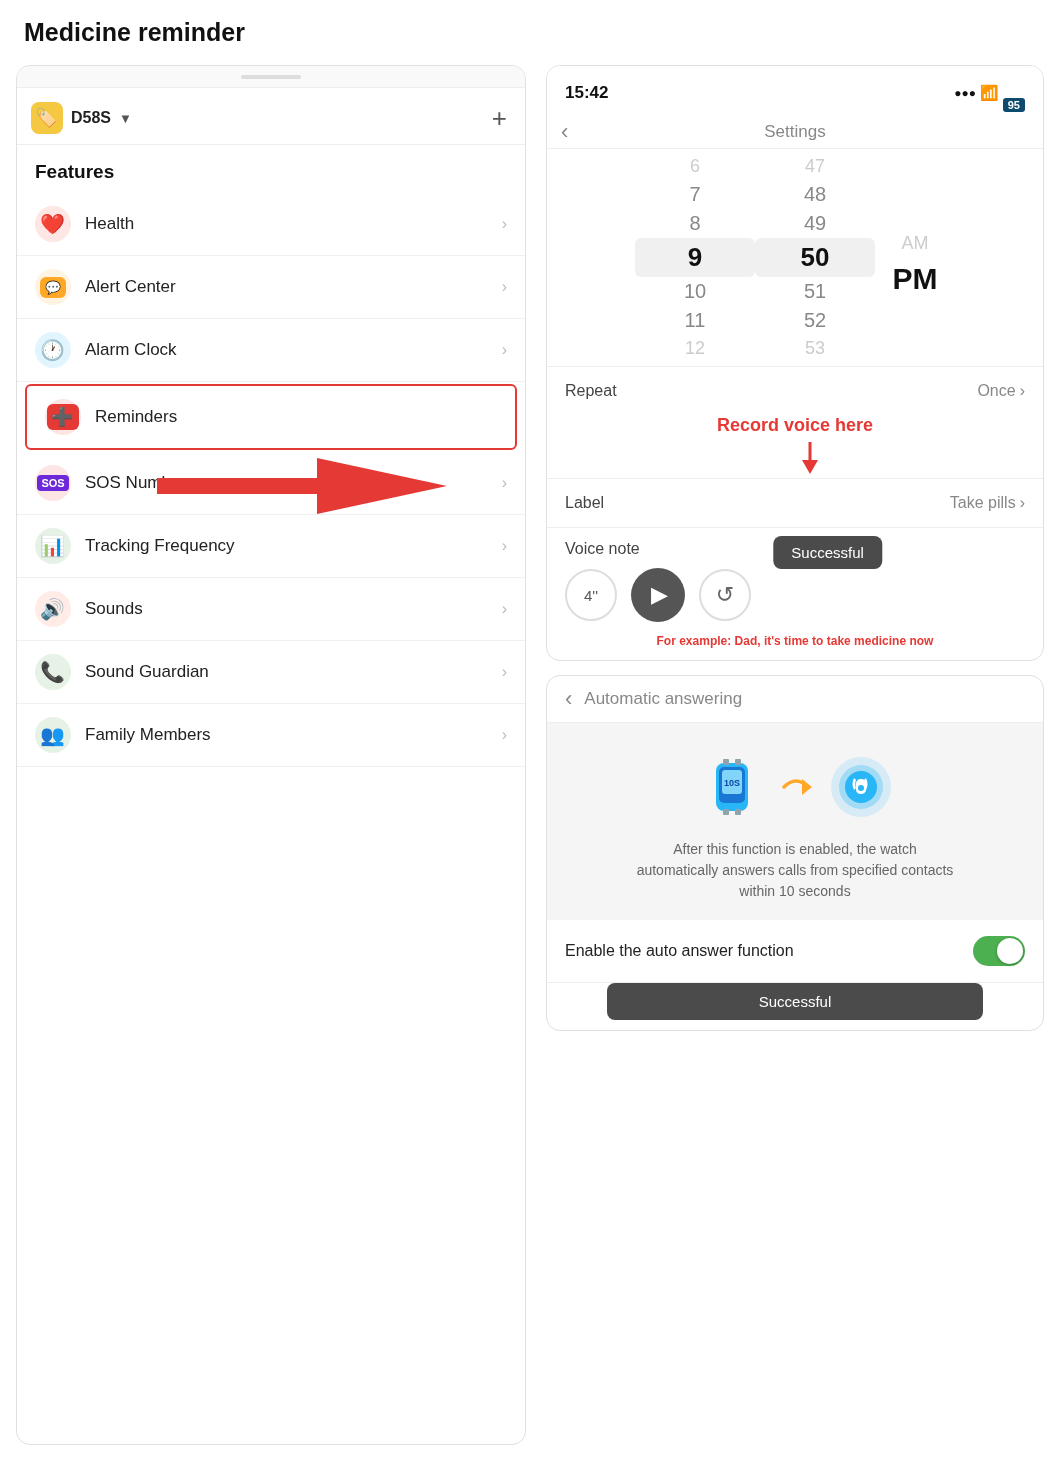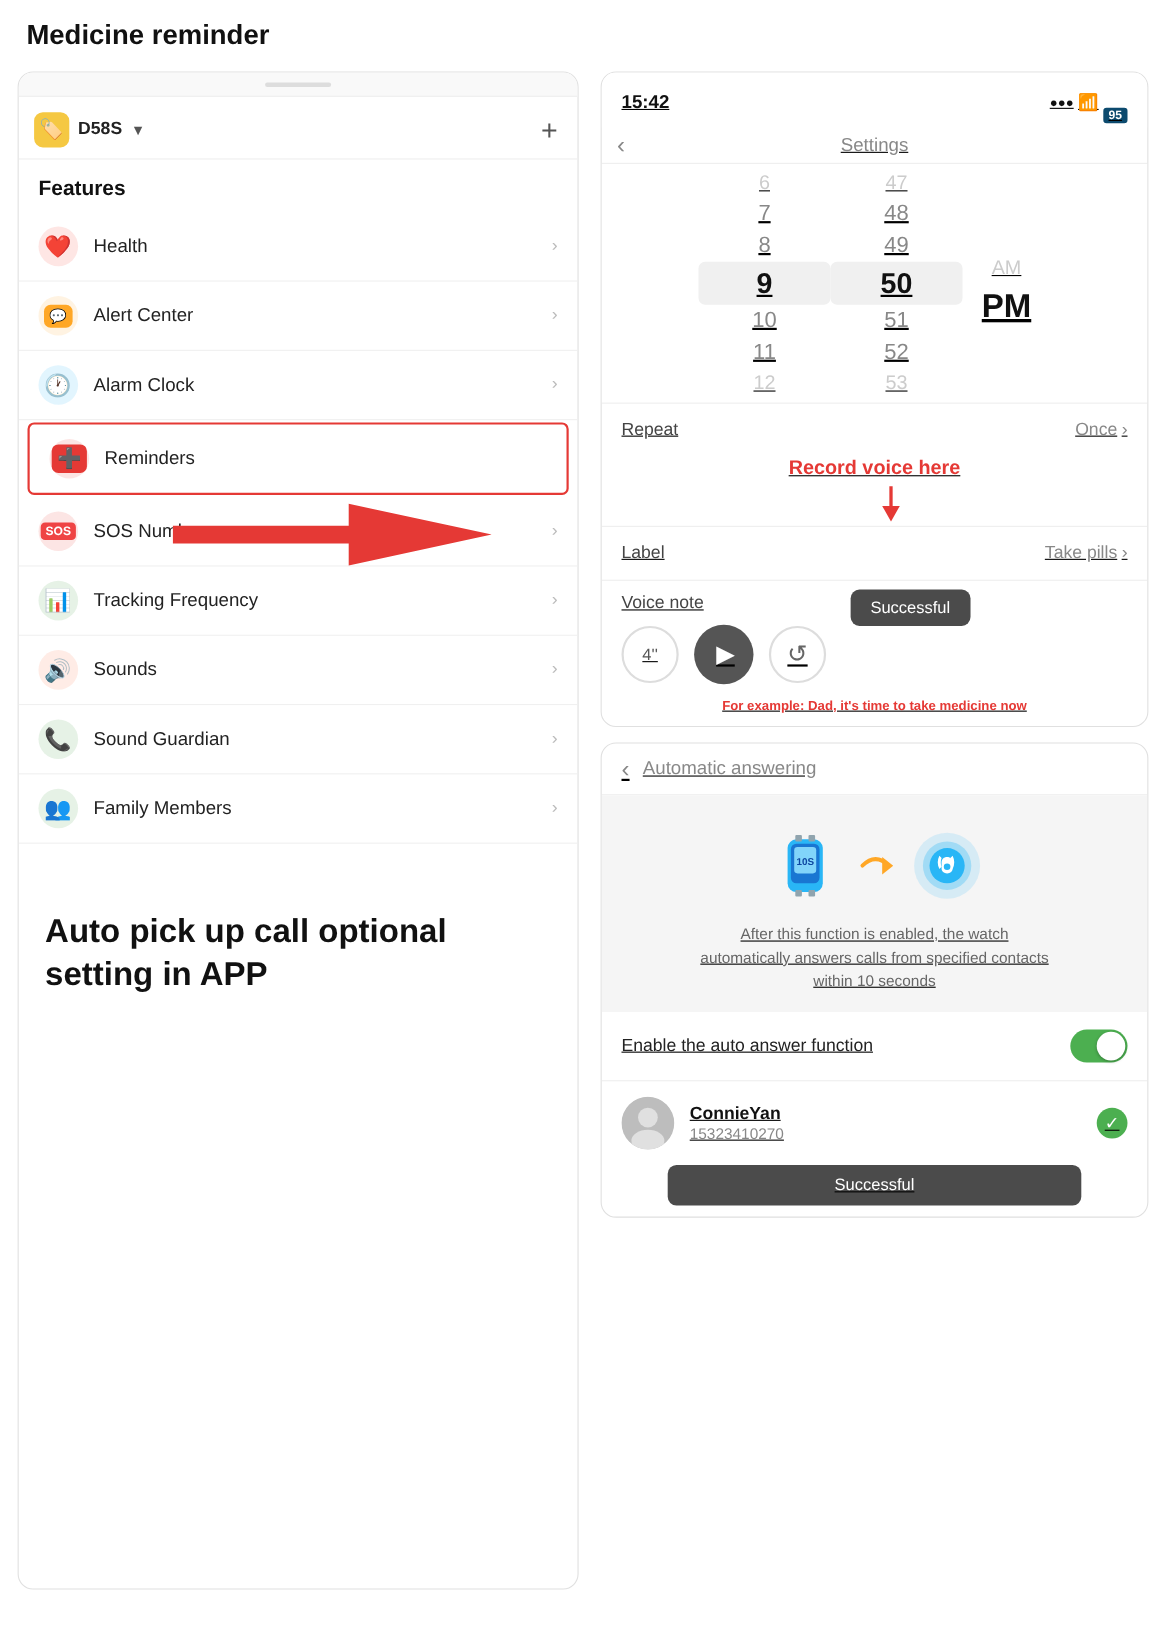--- a/index.html
+++ b/index.html
@@ -134,21 +134,20 @@
       line-height: 1.3;
     }
 
     
     .right-panel {
       width: 530px;
       margin: 8px 16px 8px 20px;
       display: flex;
       flex-direction: column;
       gap: 0;
-      text-decoration: underline;
     }
 
     
     .phone-screen {
       border: 1px solid #e0e0e0;
       border-radius: 14px;
       background: #fff;
       overflow: hidden;
       margin-bottom: 8px;
     }
@@ -594,21 +593,21 @@
             <span class="chevron">›</span>
           </div>
           <div class="menu-item highlighted">
             <div class="menu-item-icon" style="background: rgba(229, 57, 53, 0.133);">
               <span style="background:#e53935;color:#fff;font-size:18px;border-radius:6px;padding:2px 5px;font-weight:900;">➕</span>
             </div>
             <span class="menu-item-label">Reminders</span>
           </div>
           <div class="menu-item">
             <div class="menu-item-icon" style="background: rgba(229, 57, 53, 0.133);">
-              <span style="background:#ef4444;color:#fff;font-size:11px;font-weight:900;border-radius:4px;padding:2px 4px;">SOS</span>
+              <span style="background:#6d28d9;color:#fff;font-size:11px;font-weight:900;border-radius:4px;padding:2px 4px;">SOS</span>
             </div>
             <span class="menu-item-label">SOS Numbers</span>
             <span class="chevron">›</span>
           </div>
           <div class="menu-item">
             <div class="menu-item-icon" style="background: rgba(67, 160, 71, 0.133);">
               <span style="font-size:20px;">📊</span>
             </div>
             <span class="menu-item-label">Tracking Frequency</span>
             <span class="chevron">›</span>
@@ -630,21 +629,20 @@
           <div class="menu-item">
             <div class="menu-item-icon" style="background: rgba(67, 160, 71, 0.133);">
               <span style="font-size:20px;">👥</span>
             </div>
             <span class="menu-item-label">Family Members</span>
             <span class="chevron">›</span>
           </div>
         </div>
     </div>
 
-    <div class="bottom-left-text">Auto pick up call optional setting in APP</div>
   <div style="position: absolute; left: 140px; top: 388px; z-index: 20; display: flex; align-items: center; pointer-events: none;">
         <svg width="290" height="64" viewBox="0 0 290 64">
     <polygon points="290,32 160,4 160,24 0,24 0,40 160,40 160,60" fill="#e53935"></polygon>
   </svg>
       </div>
     </div>
 
   <div class="right-panel">
 
     <div class="phone-screen">
@@ -768,32 +766,18 @@
         <div class="illustration-text">After this function is enabled, the watch automatically answers calls from specified contacts within 10 seconds</div>
       </div>
 
       <div class="toggle-row">
         <span class="toggle-label">Enable the auto answer function</span>
         <div class="toggle-switch">
           <div class="toggle-knob"></div>
         </div>
       </div>
 
-      <div class="contact-row">
-        <div class="contact-avatar">
-          <svg width="48" height="48" viewBox="0 0 48 48">
-            <circle cx="24" cy="24" r="24" fill="#bdbdbd"></circle>
-            <circle cx="24" cy="19" r="9" fill="#e0e0e0"></circle>
-            <ellipse cx="24" cy="40" rx="15" ry="10" fill="#e0e0e0"></ellipse>
-          </svg>
-        </div>
-        <div class="contact-info">
-          <div class="contact-name">ConnieYan</div>
-          <div class="contact-phone">15323410270</div>
-        </div>
-        <div class="contact-check">✓</div>
-      </div>
 
       <div class="toast-bottom">Successful</div>
 
     </div>
   </div>
 </div>
 
 </body></html>

